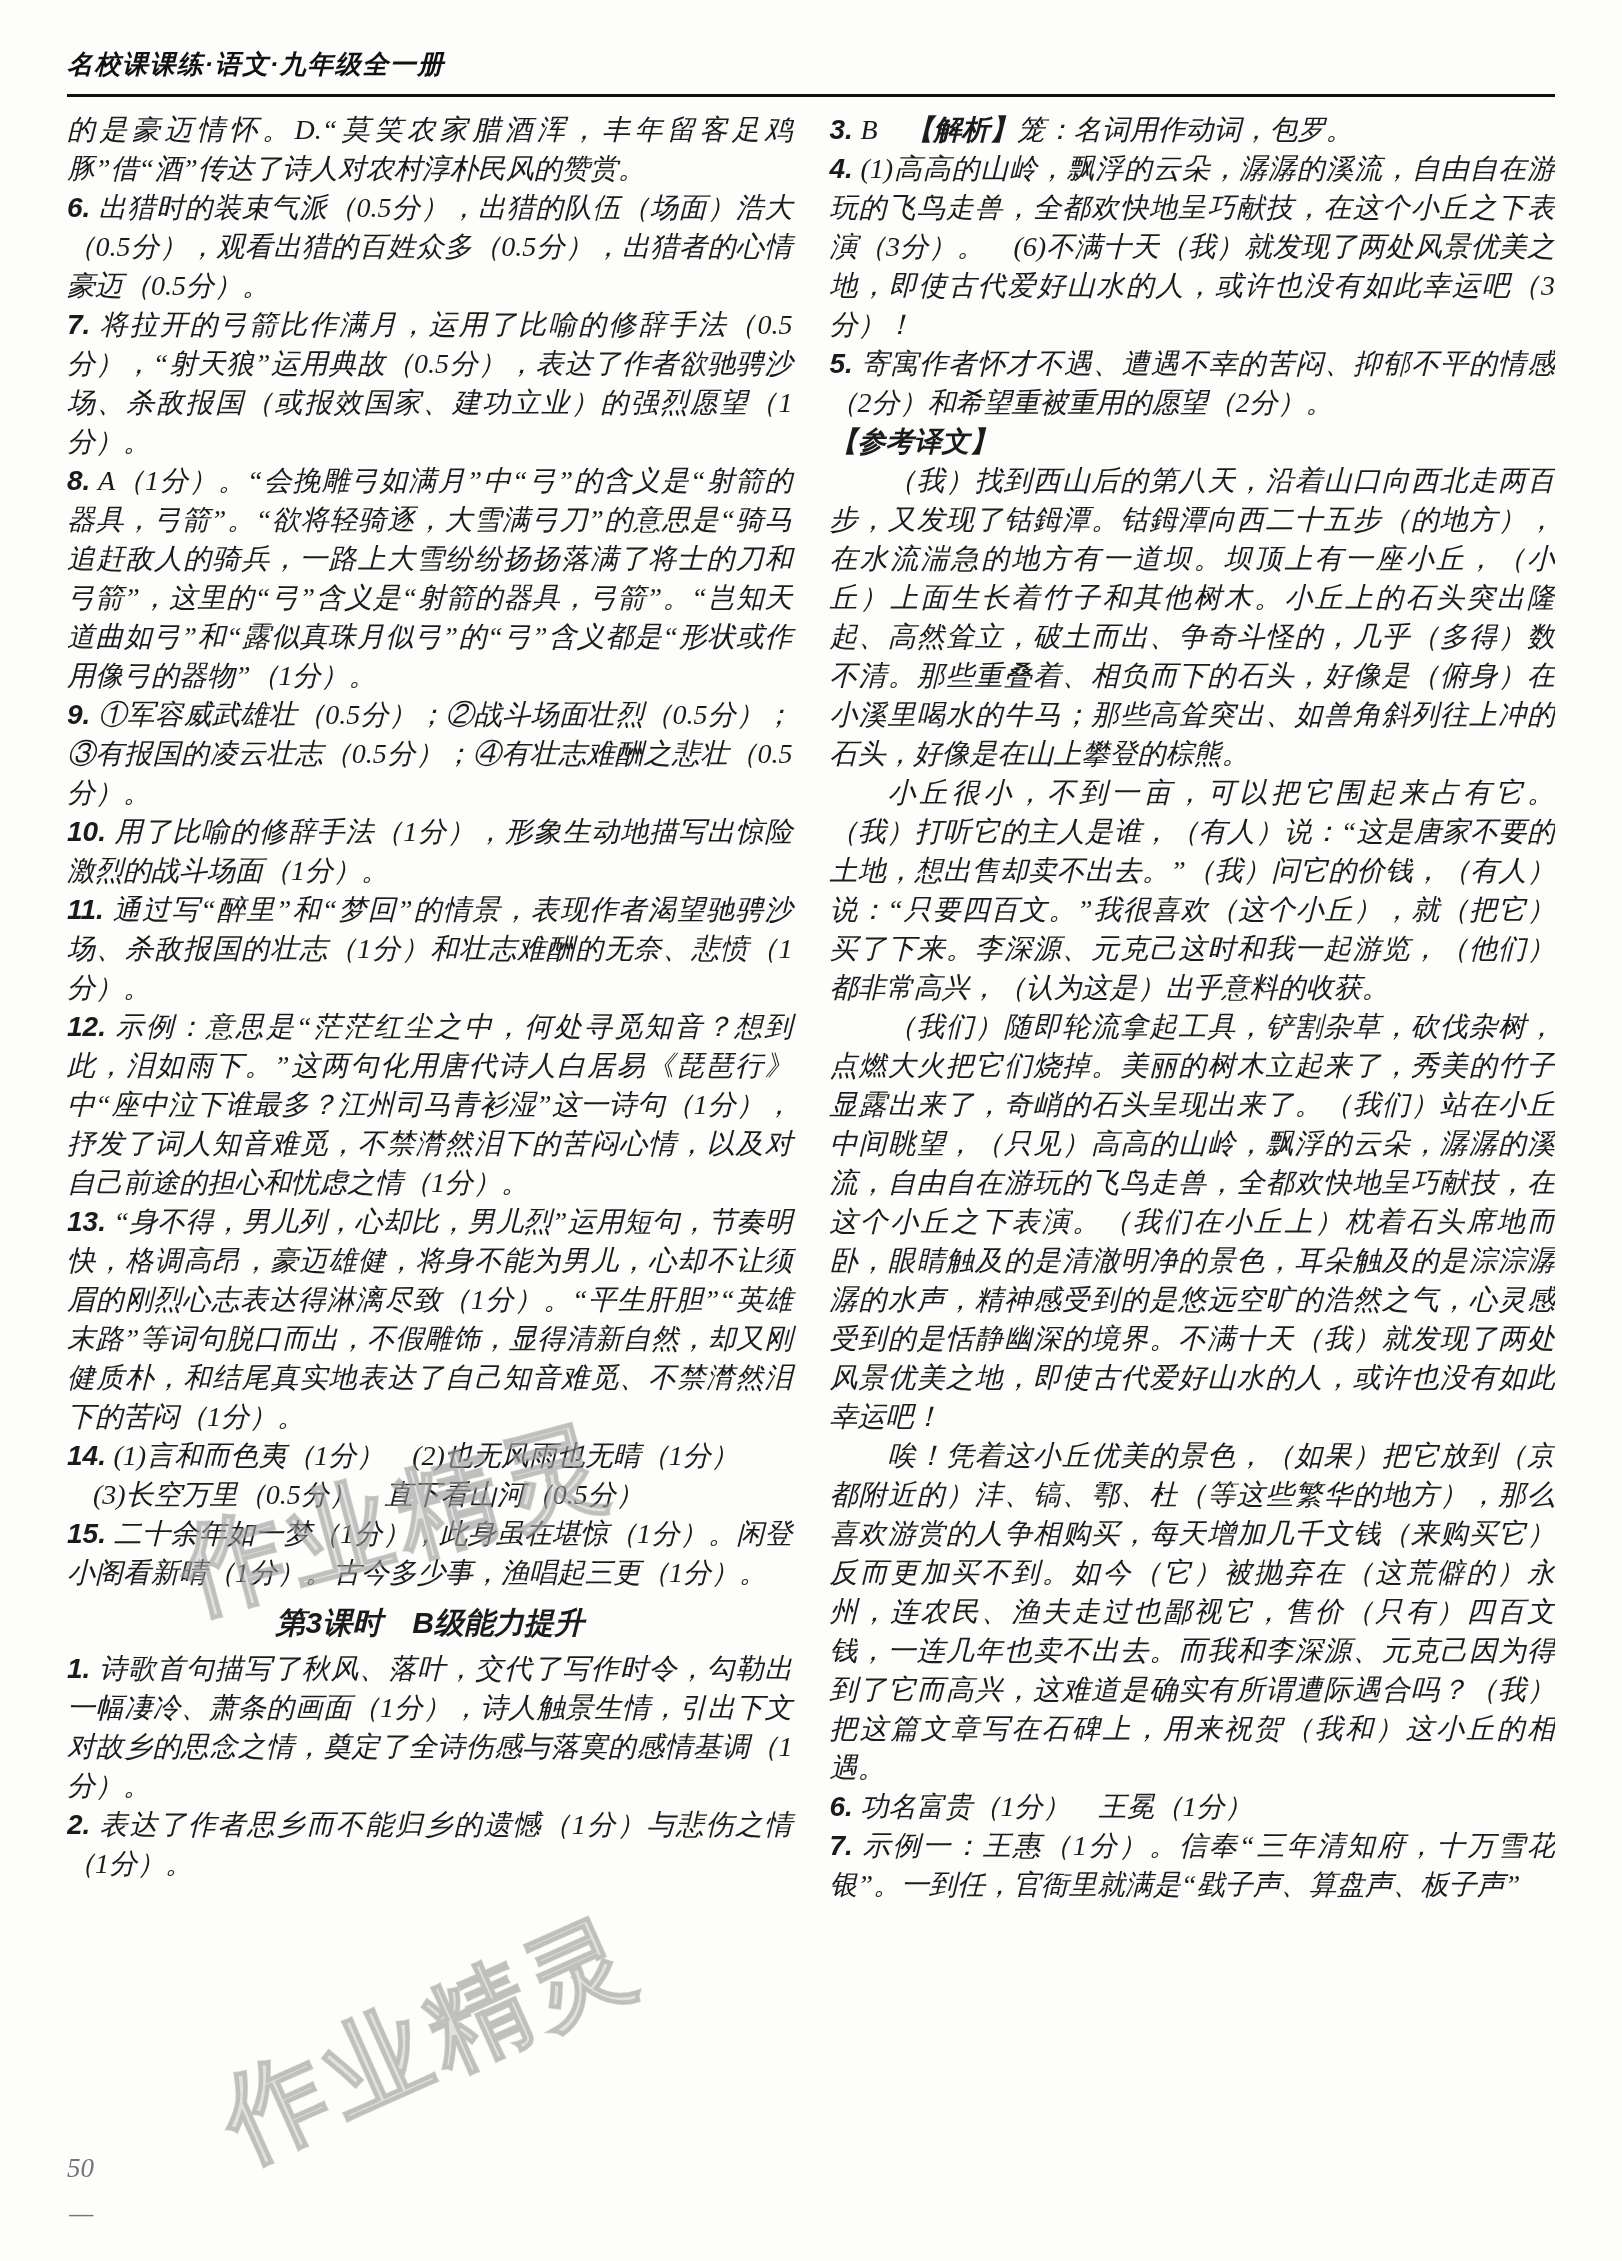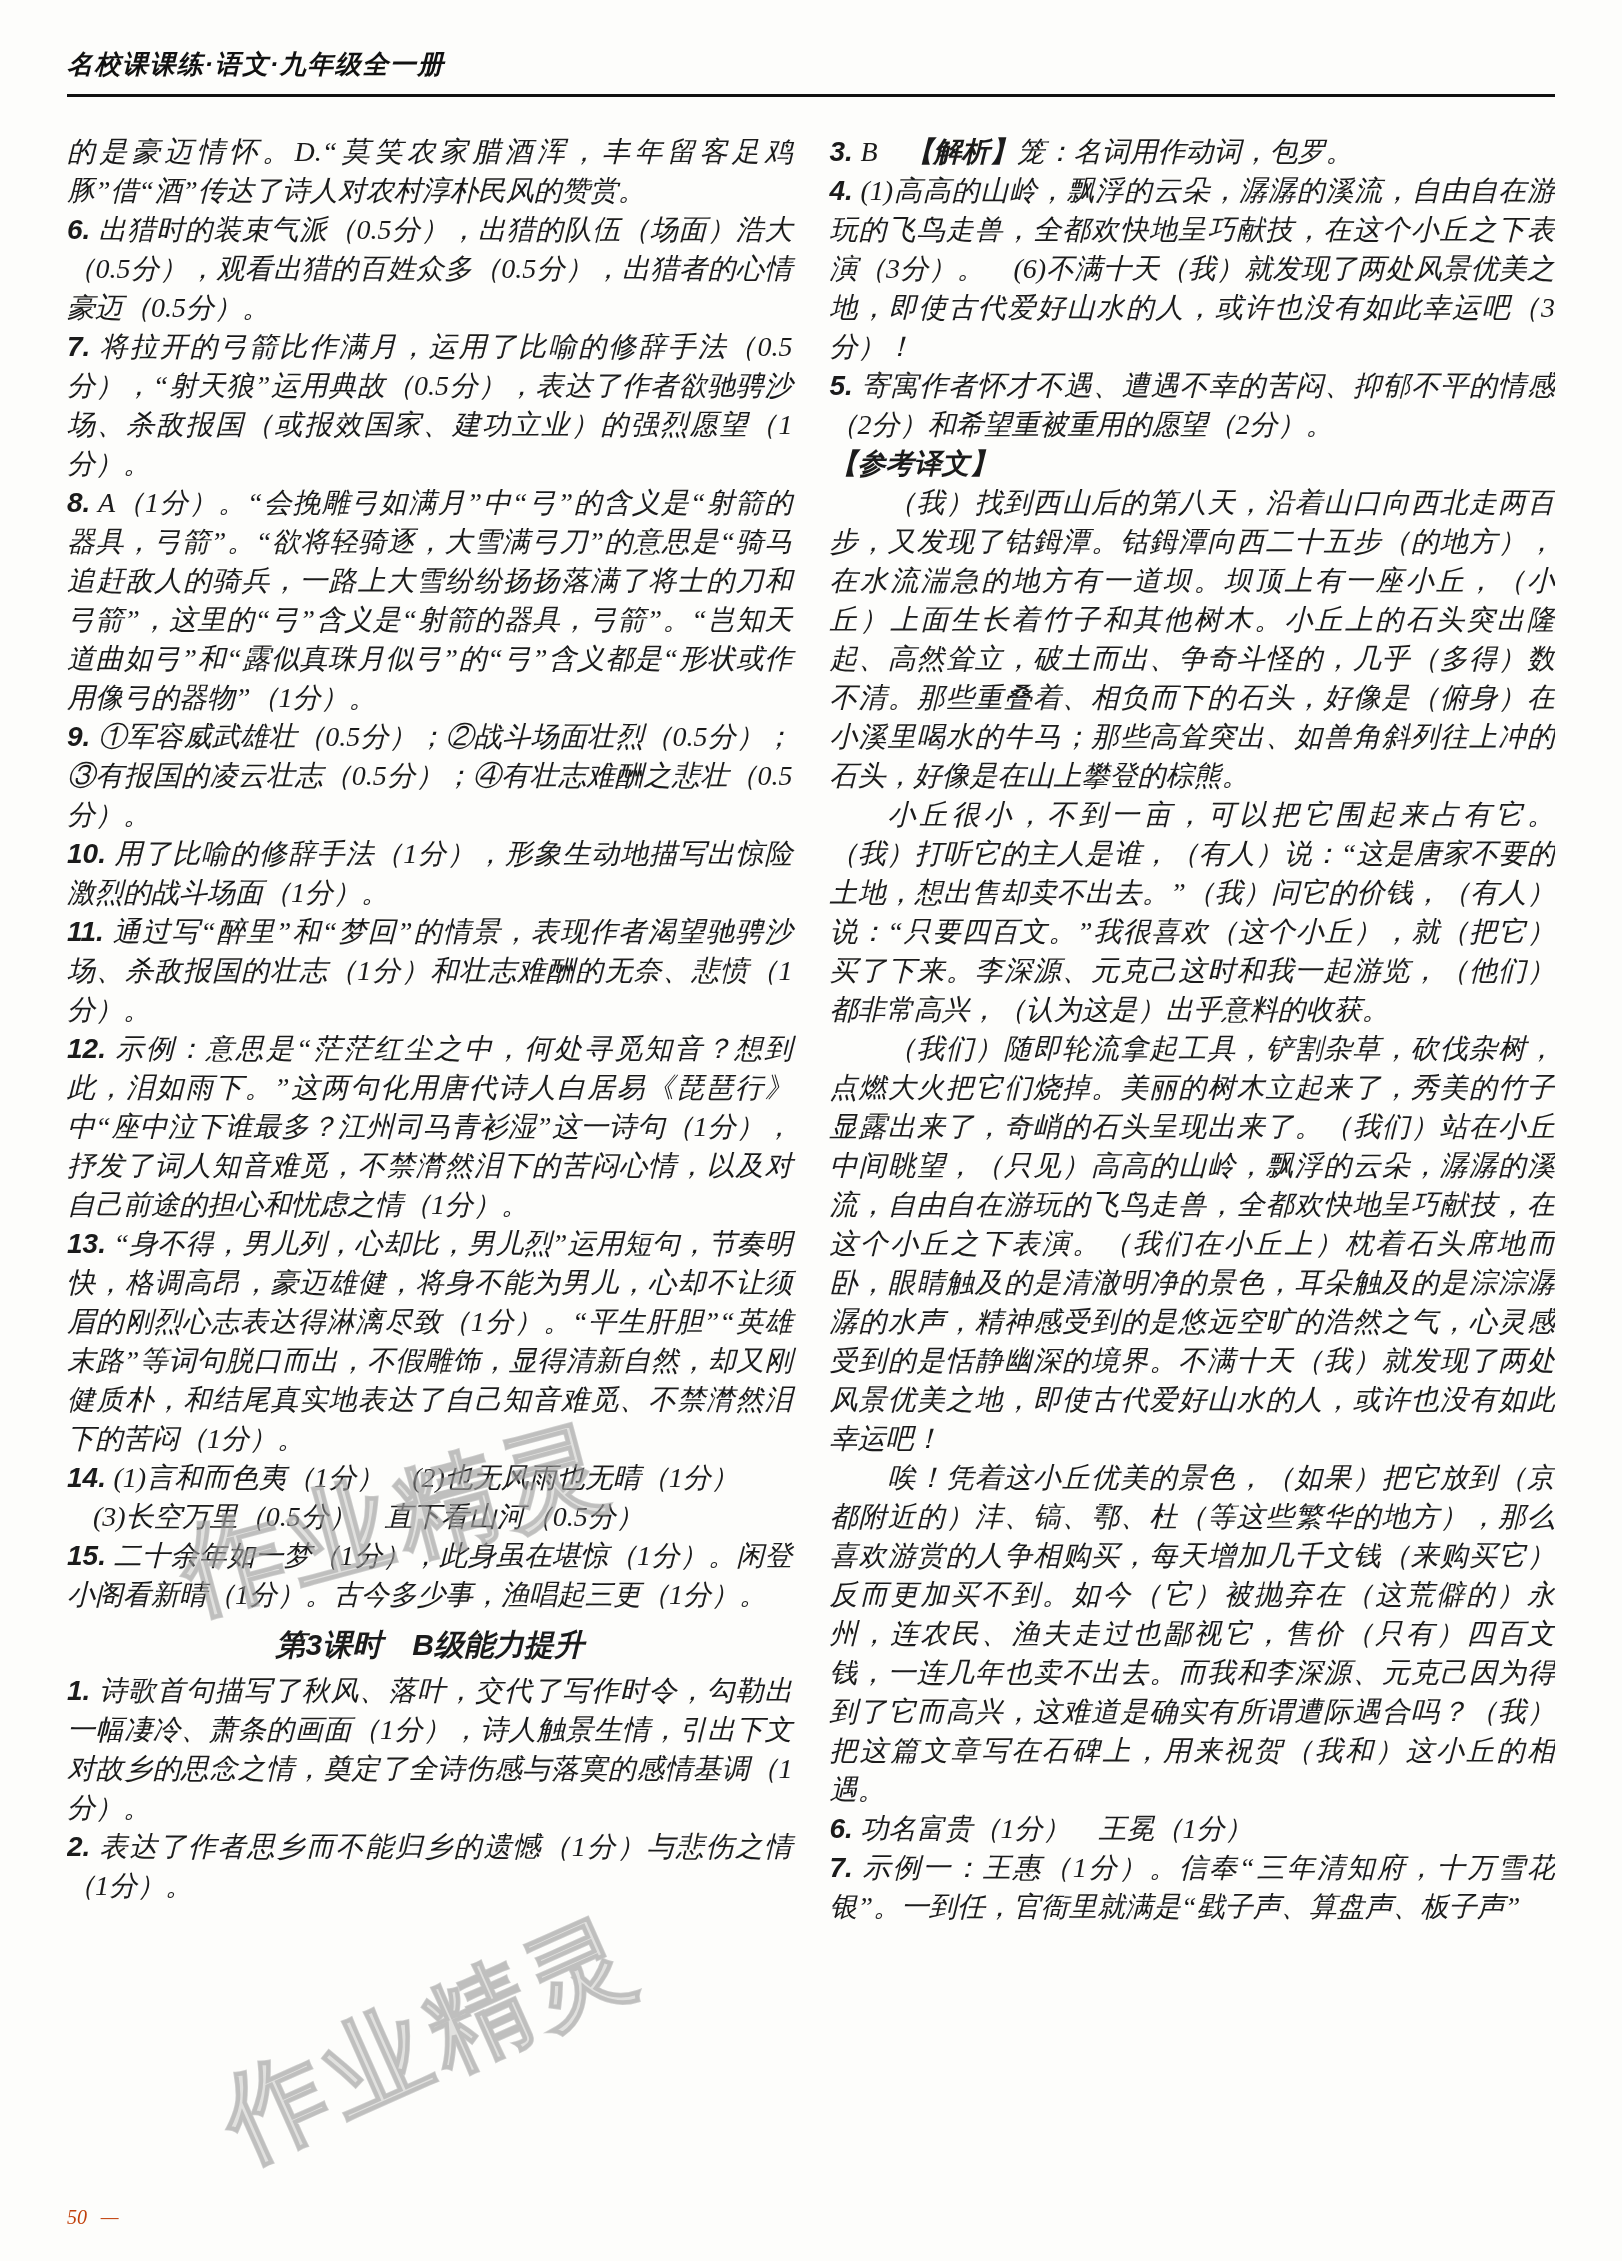--- a/index.html
+++ b/index.html
@@ -10,34 +10,34 @@
     font-family:"Liberation Serif","DejaVu Serif",serif;
     color:#1b1b1b;
     overflow:hidden;
   }
   .page { position:absolute; inset:0; padding:47px 67px 0 67px;font-style:italic; }
   .header-title {
     font-family:"Liberation Sans","DejaVu Sans",sans-serif;
     font-weight:700; font-size:26px; letter-spacing:1.5px; color:#111;
   }
   .header-rule { border-top:3.1px solid #111; margin-top:12.2px; }
-  .columns { display:flex; gap:37px; margin-top:35px; height:2054px; overflow:hidden; }
+  .columns { display:flex; gap:37px; margin-top:13px; height:2054px; overflow:hidden; }
   .col { flex:1; font-size:28px; line-height:39px; text-align:justify; }
   .block { margin:0; }
   .block.cont { padding-left:26px; }
   .block.indent { text-indent:58px; }
   .block.heading {
     text-align:center; text-indent:0; padding:10.7px 0 7.6px;
     font-size:30px;
   }
   .b { font-weight:700; font-family:"Liberation Sans","DejaVu Sans",sans-serif;text-align:center; }
   .num { margin-right:7.6px; }
   .footer {
     position:absolute; left:67px; bottom:32px;
-    font-size:20px; display:flex; align-items:center; gap:13.7px; color:#c2410c;
+    font-size:27px; display:flex; align-items:center; gap:13.7px; color:#737373;flex-direction:column;
   }
   .footer .dash { letter-spacing:-1.5px; }
   .watermark {
     position:absolute; z-index:5; pointer-events:none; white-space:nowrap;
     font-family:"Liberation Sans","DejaVu Sans",sans-serif; font-weight:700;
     font-size:103px; letter-spacing:7.6px;
     color:rgba(178,178,178,0.38);
     -webkit-text-stroke:1.5px rgba(150,150,150,0.45);
   }
   .wm1 { left:176px; top:1450px; transform:rotate(-15deg); }

